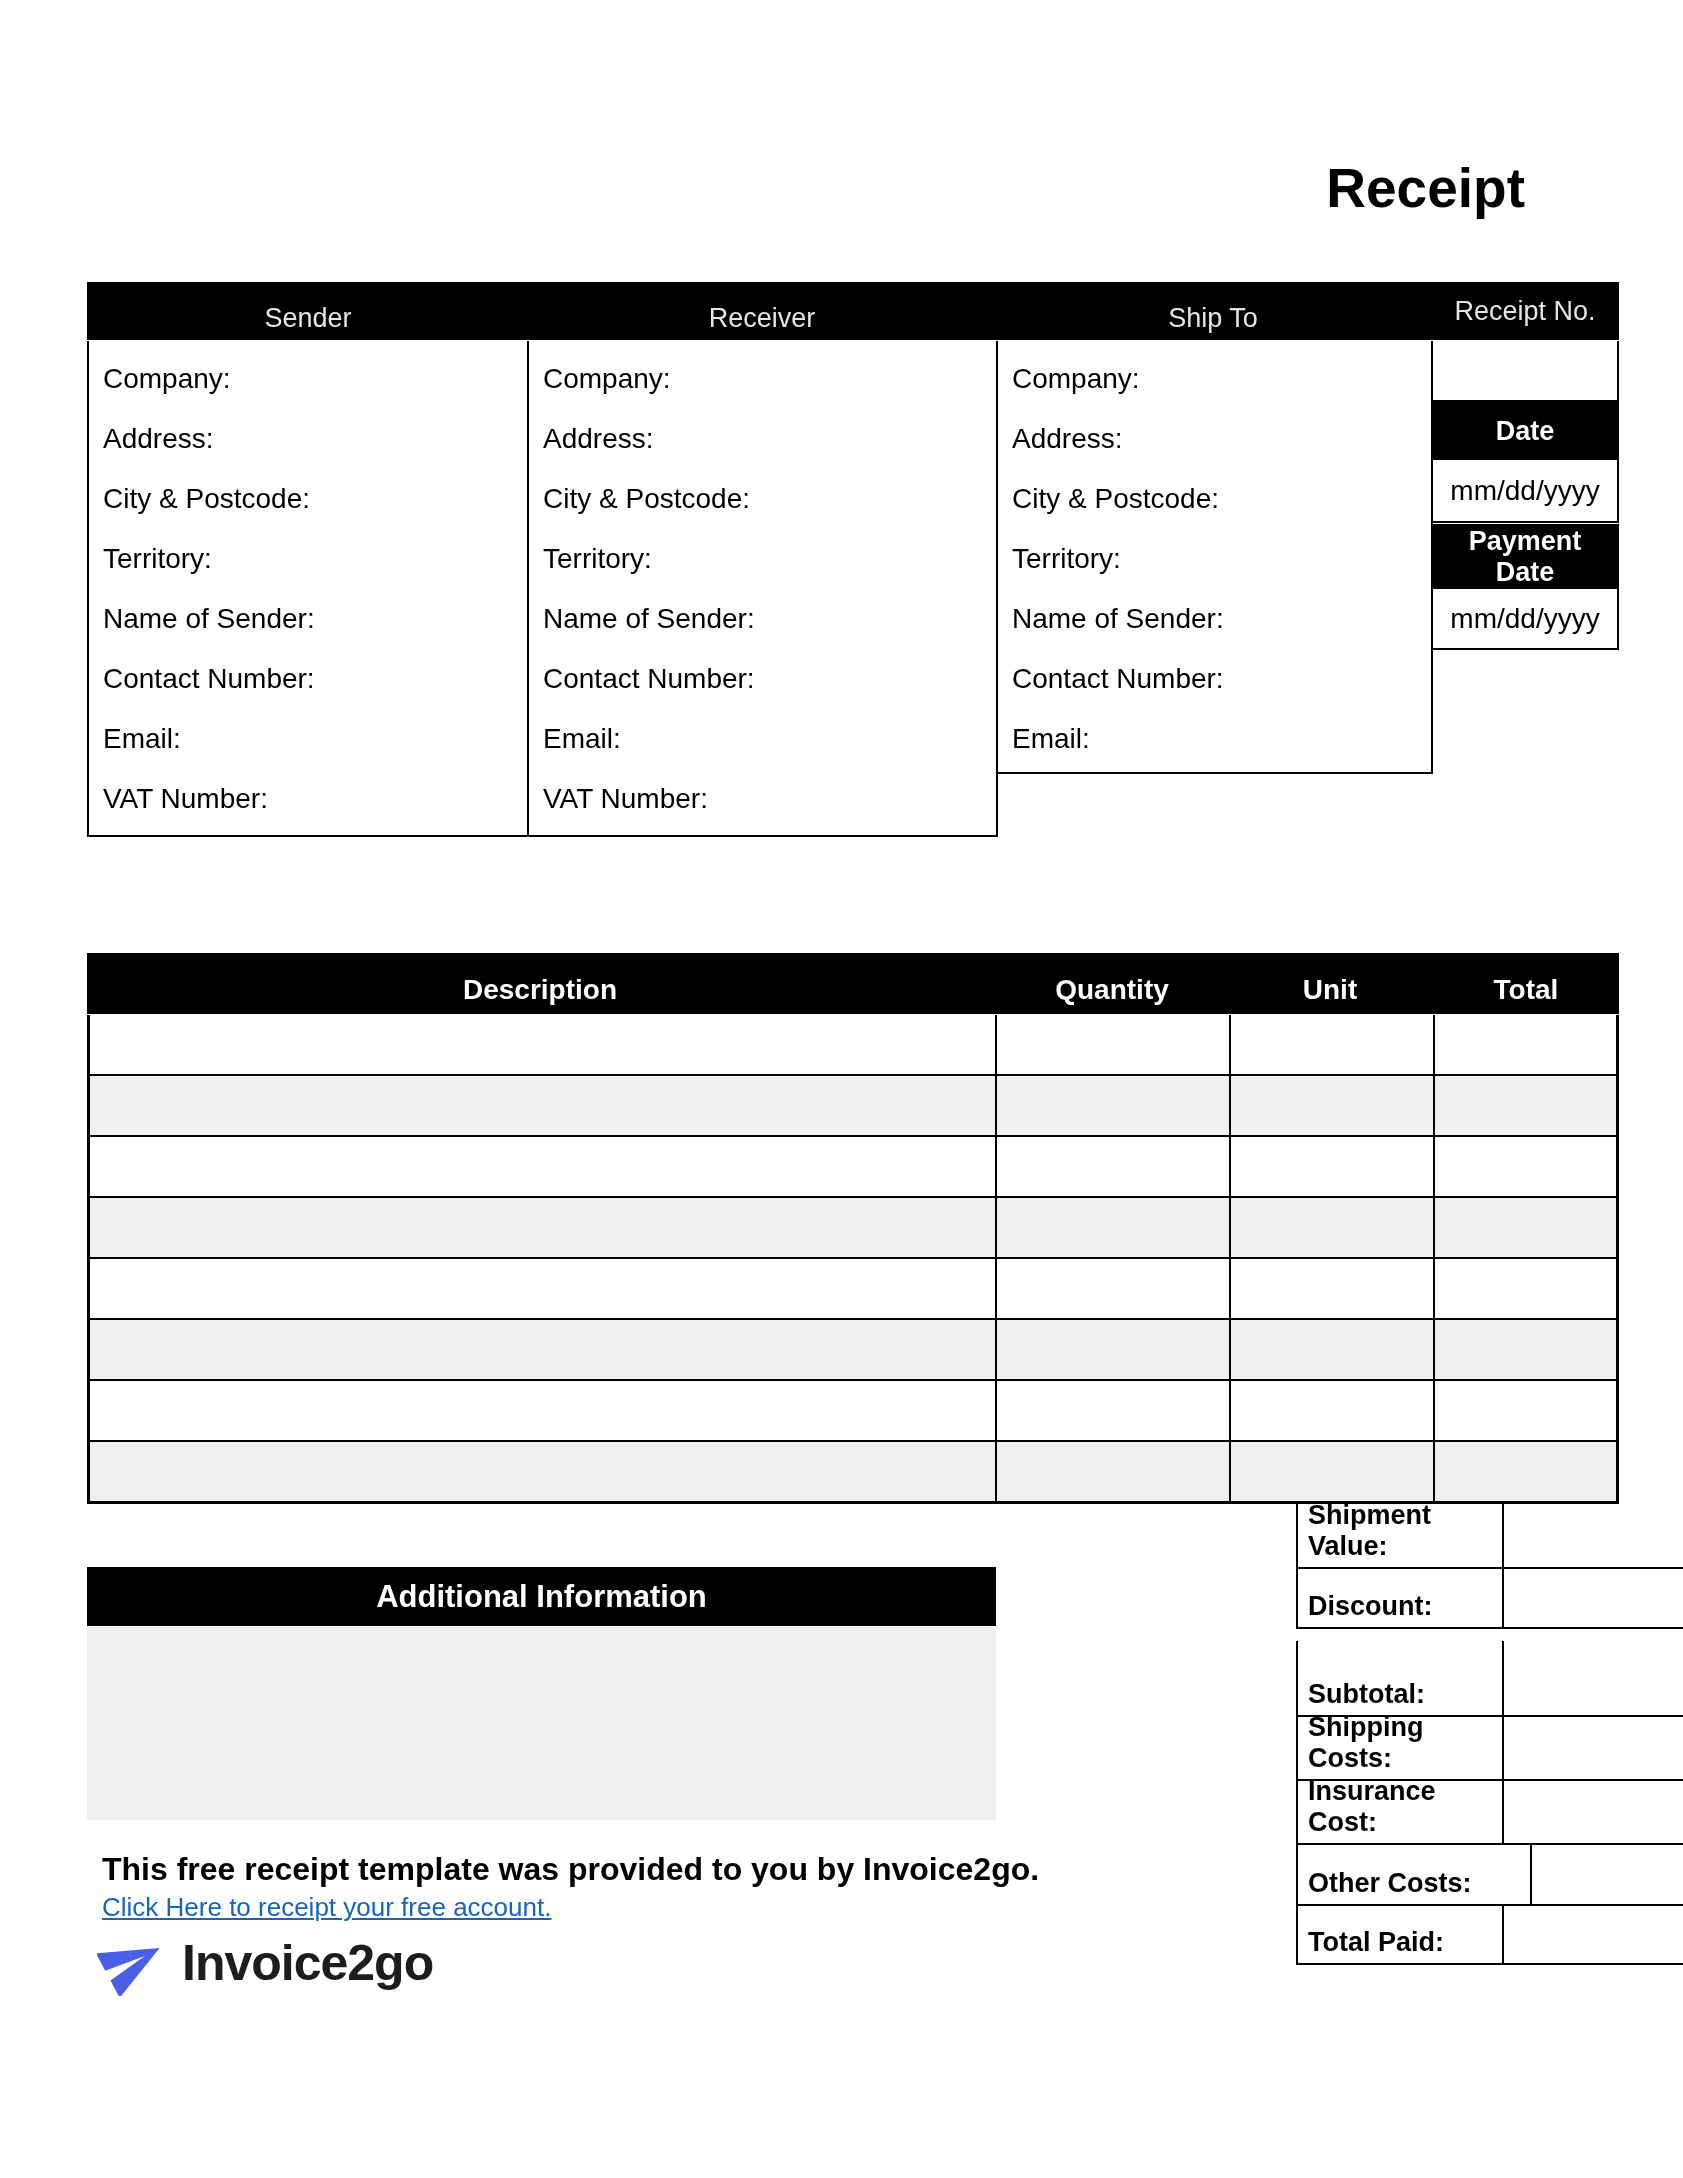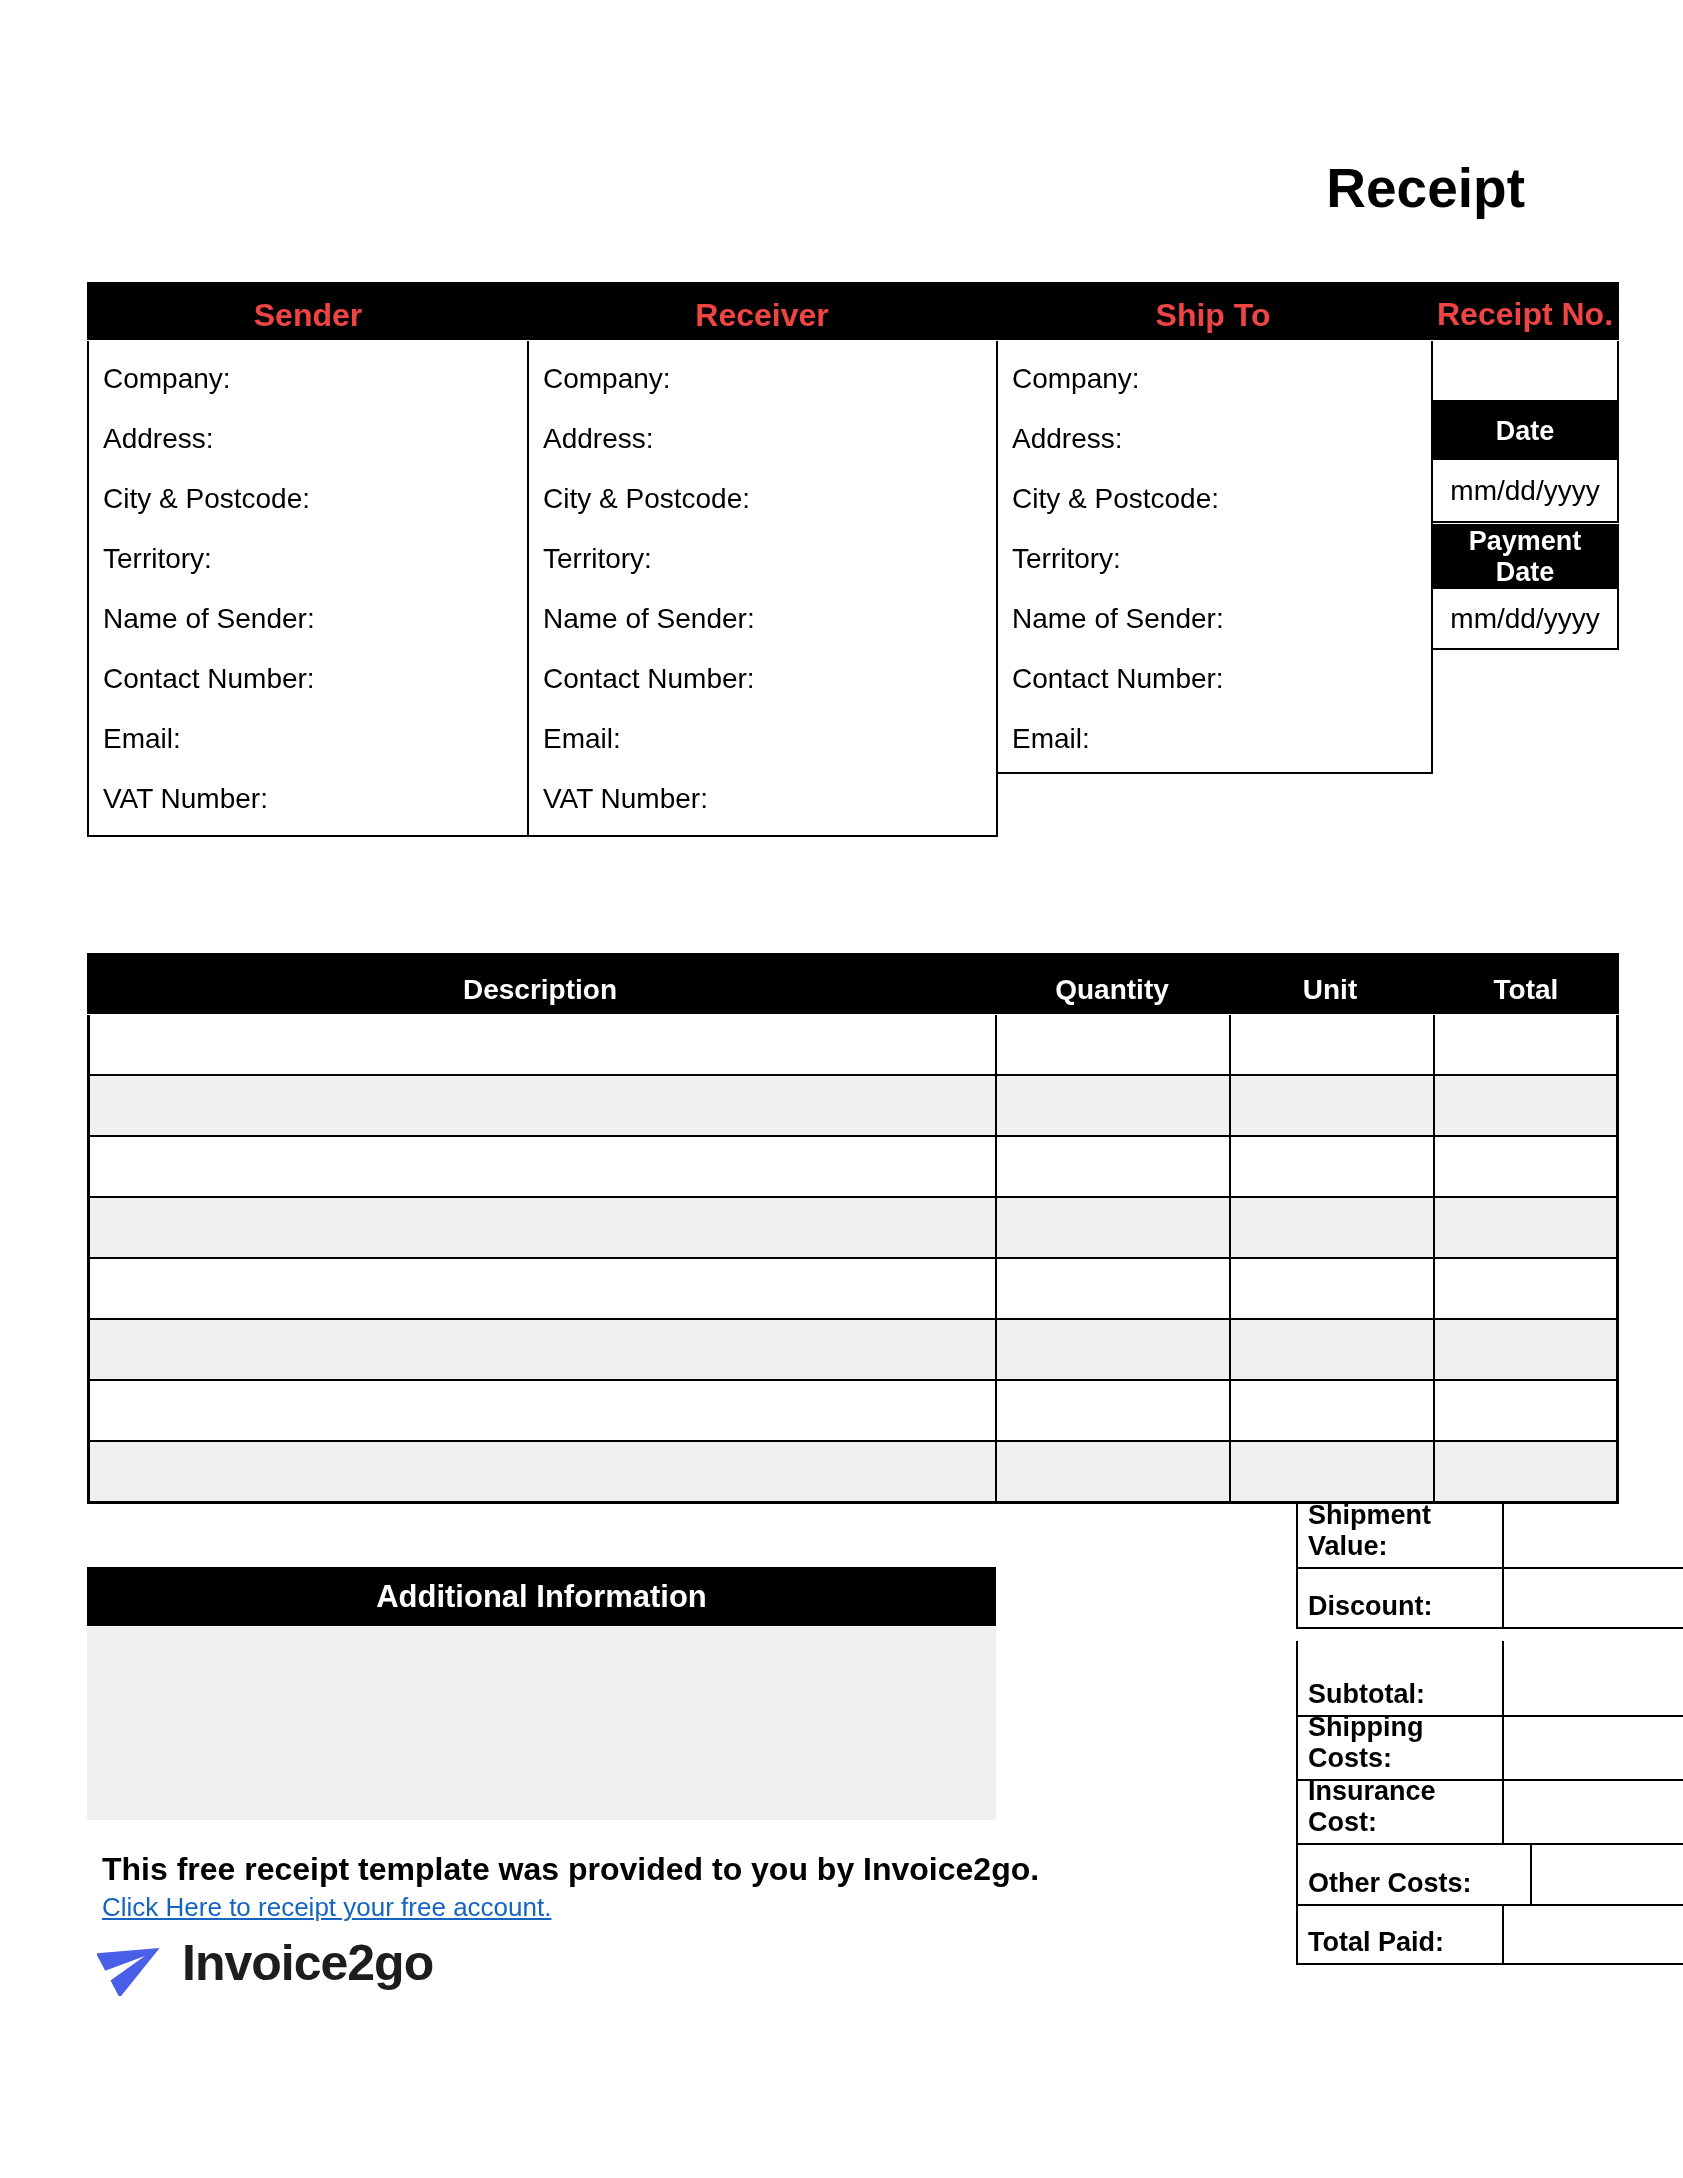--- a/index.html
+++ b/index.html
@@ -9,21 +9,21 @@
     margin:0 auto; overflow:hidden; color:#000;
   }
   
   .company-name { position:absolute; left:99px; top:156px; font-size:55px; font-weight:bold; letter-spacing:0.5px; }
   .doc-title    { position:absolute; top:156px; right:158px; font-size:55px; font-weight:bold; }
 
   
   .addr-header-bar { position:absolute; left:87px; top:282px; width:1532px; height:58px; background:#000; }
   .addr-header-bar .hdr {
     position:absolute; bottom:6px; transform:translateX(-50%);
-    color:#ef4444; font-weight:bold; font-size:32px; white-space:nowrap;
+    color:#e5e5e5; font-weight:normal; font-size:27px; white-space:nowrap;
   }
   .hdr-sender   { left:221px; }
   .hdr-receiver { left:675px; }
   .hdr-shipto   { left:1126px; }
   .hdr-receiptno{ left:1438px; bottom:auto; top:14px; }
 
   .addr-col {
     position:absolute; top:341px; background:#fff;
     border:2px solid #000; border-top:none; padding:8px 0 0 14px;
   }

